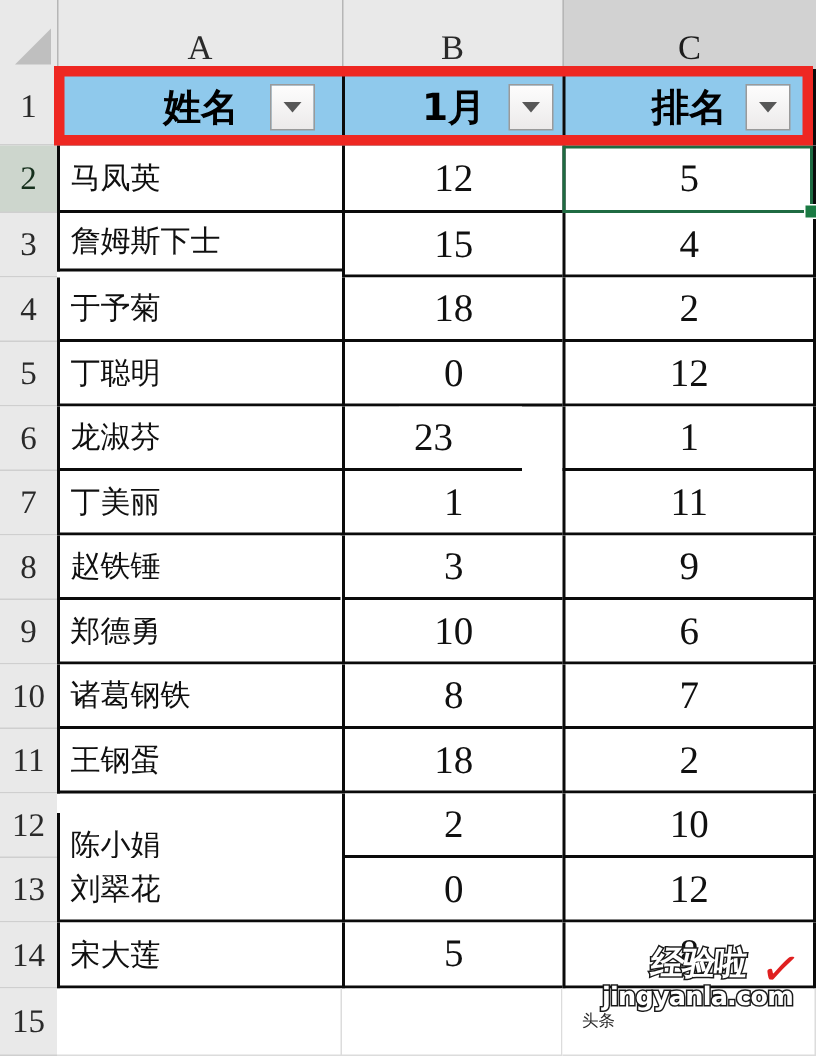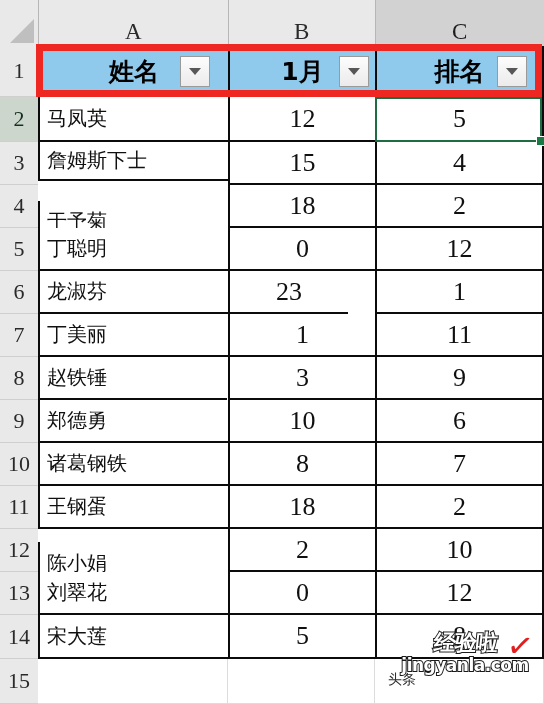--- a/index.html
+++ b/index.html
@@ -230,21 +230,21 @@
     color: #ffffff;
     -webkit-text-stroke: 2px #1a1a1a;
     paint-order: stroke fill;
     letter-spacing: -0.5px;
     white-space: nowrap;
   }
   .wm-tiny {
     position: absolute;
     left: -2px;
     bottom: 2px;
-    font-size: 14px;
+    font-size: 11px;
     color: #2a2a2a;
     font-family: "DejaVu Sans", sans-serif;
   }
 </style>
 </head>
 <body>
 
 <div id="sheet">
 
   <div class="col-header-strip">
@@ -287,21 +287,21 @@
   </div>
 
   <div class="cell txt bl bb" style="left:38px;  top:97px; width:190px; height:45px;">马凤英</div>
   <div class="cell num bl bb" style="left:228px; top:97px; width:147px; height:45px;">12</div>
   <div class="cell num bl bb br" style="left:375px; top:97px; width:169px; height:45px;">5</div>
 
   <div class="cell txt bl bb" style="left:38px;  top:142px; width:190px; height:39px;">詹姆斯下士</div>
   <div class="cell num bl bb" style="left:228px; top:142px; width:147px; height:43px;">15</div>
   <div class="cell num bl bb br" style="left:375px; top:142px; width:169px; height:43px;">4</div>
 
-  <div class="cell txt bl bb" style="left:38px;  top:185px; width:190px; height:43px;margin-top:16px;">于予菊</div>
+  <div class="cell txt bl bb" style="left:38px;  top:185px; width:190px; height:43px;">于予菊</div>
   <div class="cell num bl bb" style="left:228px; top:185px; width:147px; height:43px;">18</div>
   <div class="cell num bl bb br" style="left:375px; top:185px; width:169px; height:43px;">2</div>
 
   <div class="cell txt bl bb" style="left:38px;  top:228px; width:228px; height:43px;">丁聪明</div>
   <div class="cell num bl bb" style="left:228px; top:228px; width:147px; height:43px;">0</div>
   <div class="cell num bl bb br" style="left:375px; top:228px; width:169px; height:43px;">12</div>
 
   <div class="cell txt bl bb" style="left:38px;  top:271px; width:190px; height:43px;">龙淑芬</div>
   <div class="cell num bl bb" style="left:228px; top:271px; width:120px; height:43px;">23</div>
   <div class="cell num bl bb br" style="left:375px; top:271px; width:169px; height:43px;">1</div>

